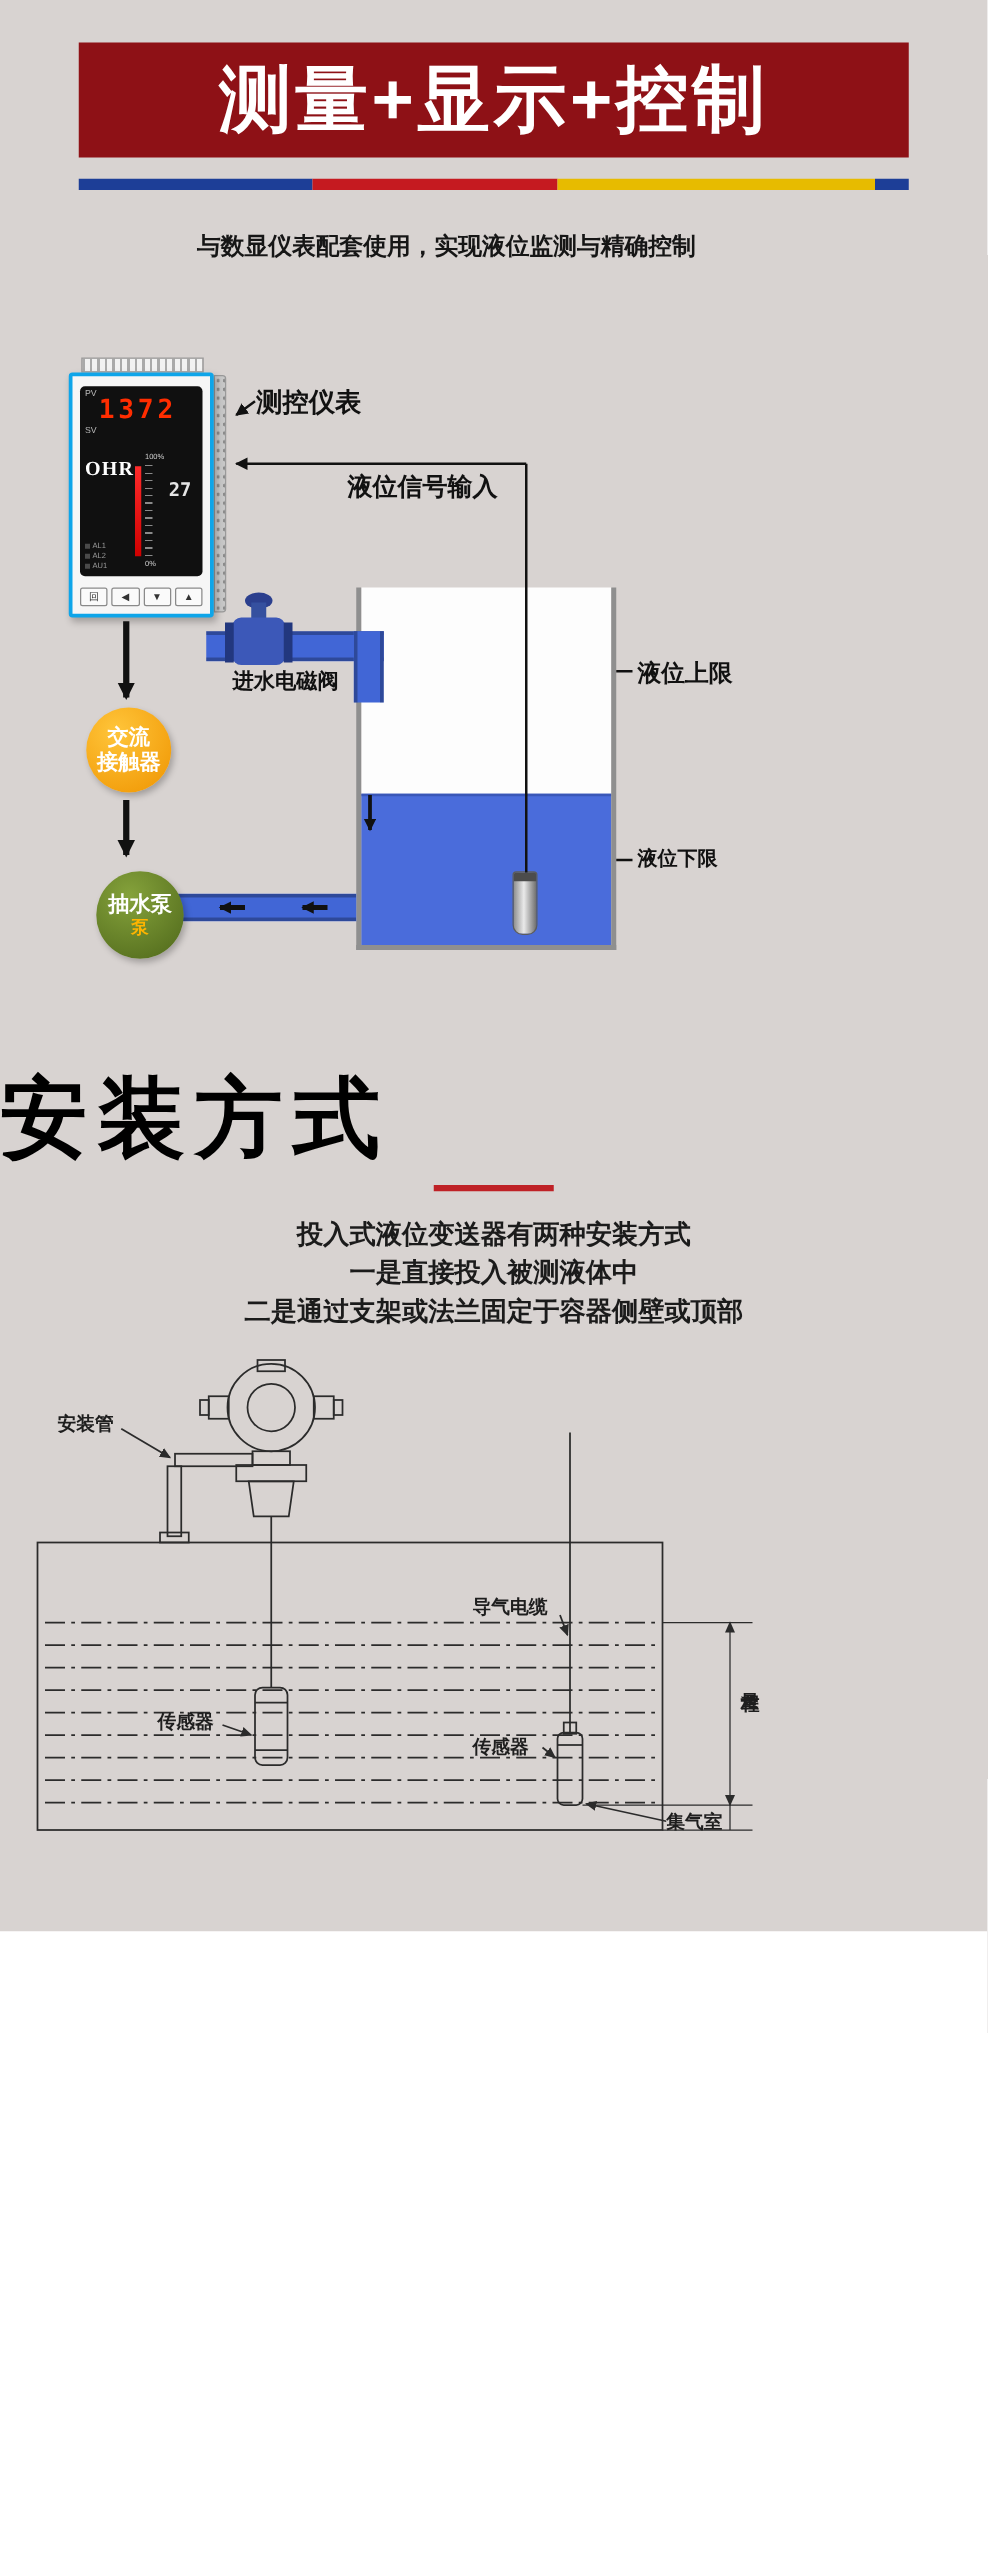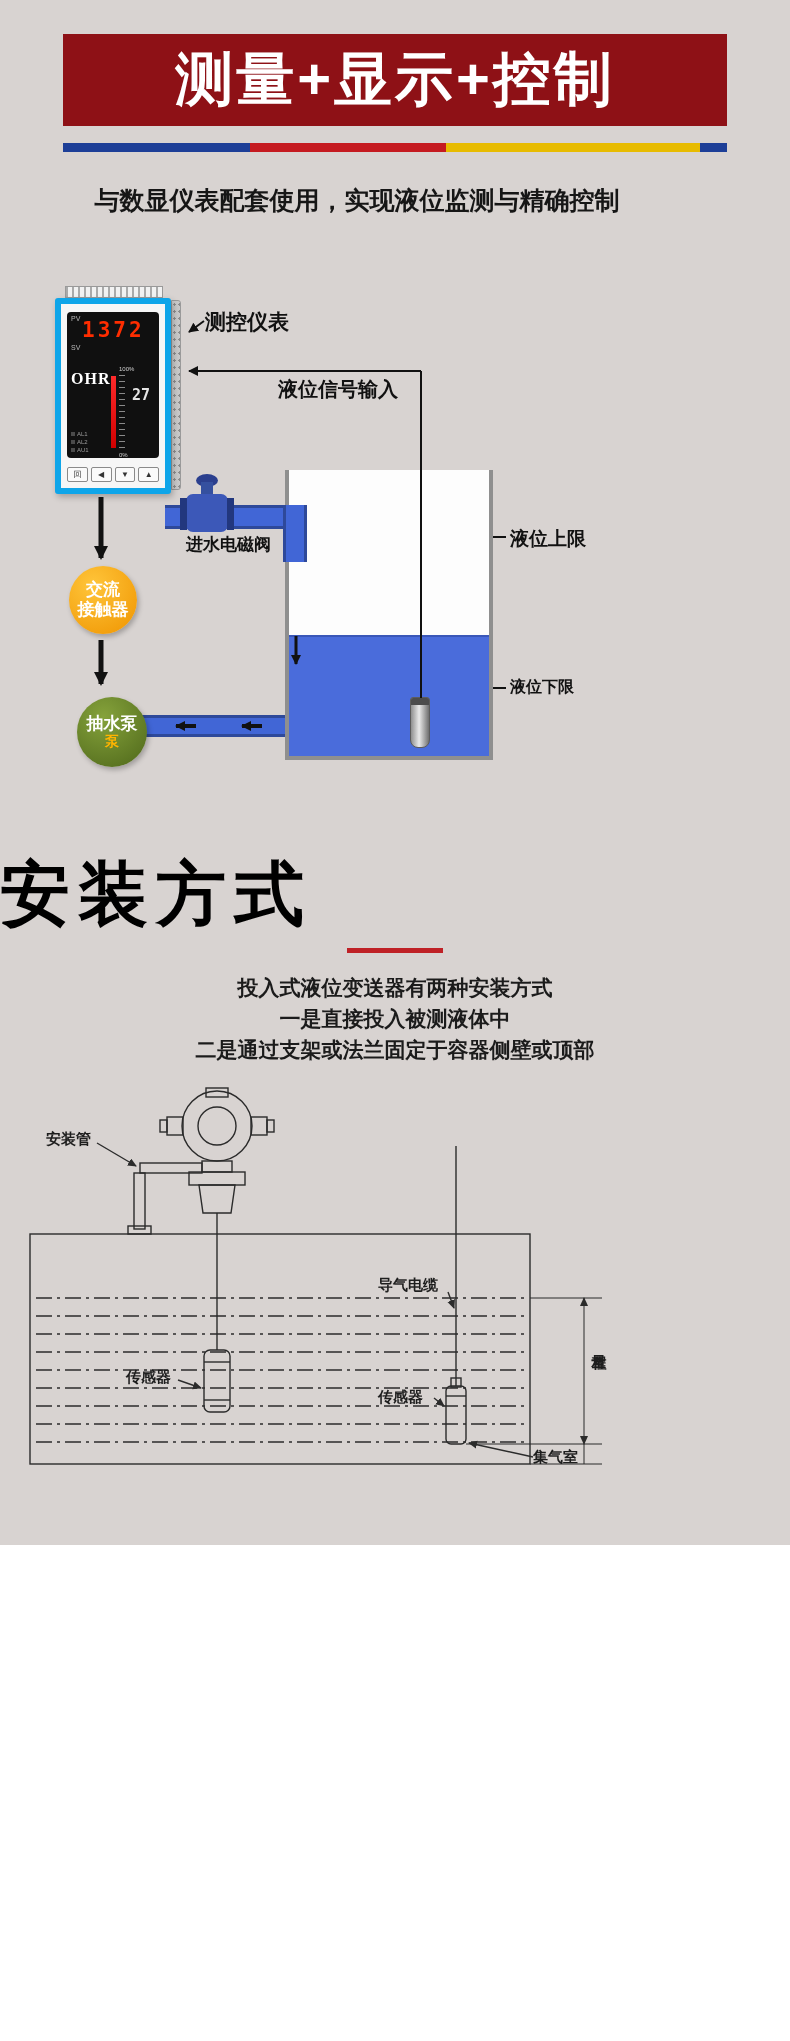--- a/index.html
+++ b/index.html
@@ -18,33 +18,33 @@
   .banner { left:63px; top:34px; width:664px; height:92px; background:#8e1116;
             display:flex; align-items:center; justify-content:center; }
   .banner h1 { color:#fff; font-size:58px; font-weight:900; letter-spacing:3px; }
   .stripe { left:63px; top:143px; width:664px; height:9px; display:flex; }
   .stripe span { height:100%; }
   .stripe .s1 { width:187px; background:#1d3e97; }
   .stripe .s2 { width:196px; background:#c51a20; }
   .stripe .s3 { width:254px; background:#e7bb00; }
   .stripe .s4 { width:27px;  background:#1d3e97; }
   .subtitle { left:0; top:184px; width:714px; text-align:center;
-              font-size:25px; font-weight:600; color:#161616; }
+              font-size:19px; font-weight:600; color:#161616; }
 
   
   .instrument { left:55px; top:286px; width:126px; height:208px; }
   .inst-vent { position:absolute; left:10px; right:18px; top:0; height:12px;
                background:repeating-linear-gradient(90deg,#aaa 0 2px,#f2f2f2 2px 6px);
                border:1px solid #999; }
   .inst-side { position:absolute; right:0; top:14px; width:10px; bottom:4px;
                background:#c9c9c9;
                background-image:radial-gradient(#8d8d8d 1px, transparent 1.2px);
                background-size:5px 7px; border:1px solid #9a9a9a; border-radius:0 3px 3px 0; }
   .inst-body { position:absolute; left:0; top:12px; right:10px; bottom:0;
-               background:#f6f6f6; border:6px solid #0ea5e9; border-radius:3px;
+               background:#f6f6f6; border:3px solid #0ea5e9; border-radius:3px;
                box-shadow:2px 3px 6px rgba(0,0,0,.25); }
   .inst-screen { position:absolute; left:6px; top:8px; right:6px; bottom:30px;
                  background:#101010; border-radius:4px; overflow:hidden; }
   .inst-screen .pv-l { position:absolute; left:4px; top:3px; font-size:7px; color:#b9b9b9; }
   .inst-screen .pv-v { position:absolute; left:15px; top:6px; font-size:21px; font-weight:700;
                        color:#ff2d00; font-family:"DejaVu Sans Mono",monospace; letter-spacing:3px; }
   .inst-screen .sv-l { position:absolute; left:4px; top:32px; font-size:7px; color:#b9b9b9; }
   .inst-screen .sv-v { position:absolute; right:9px; top:30px; font-size:15px; font-weight:700;
                        color:#e5e5e5; font-family:"DejaVu Sans Mono",monospace;margin-top:44px; }
   .inst-screen .brand { position:absolute; left:4px; top:58px; font-size:16px; font-weight:700;

